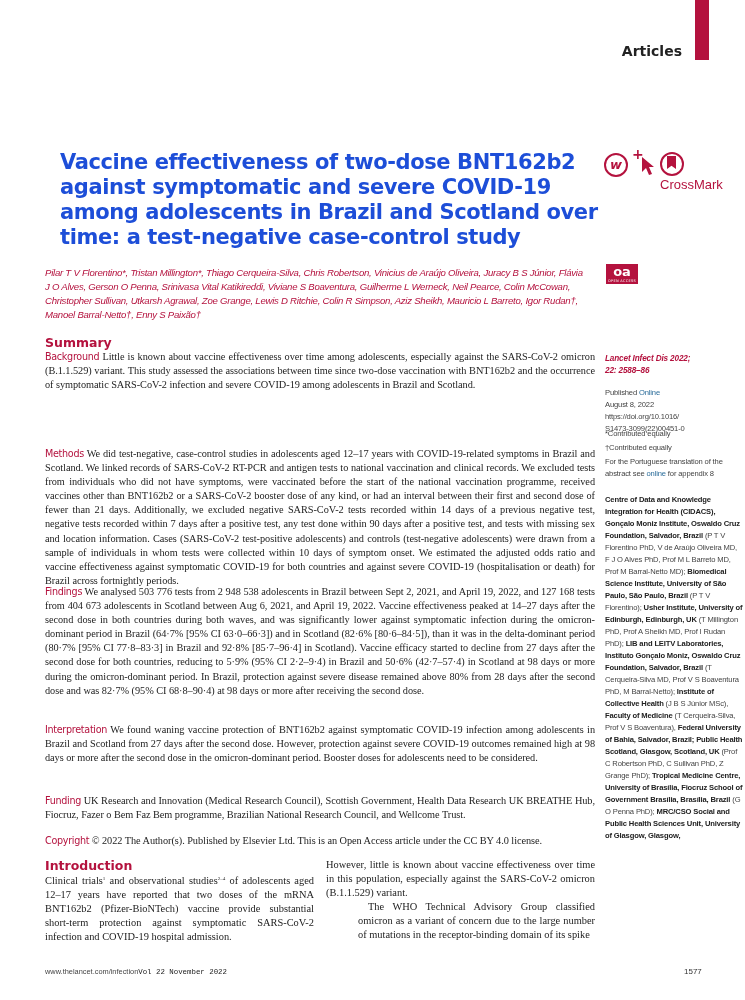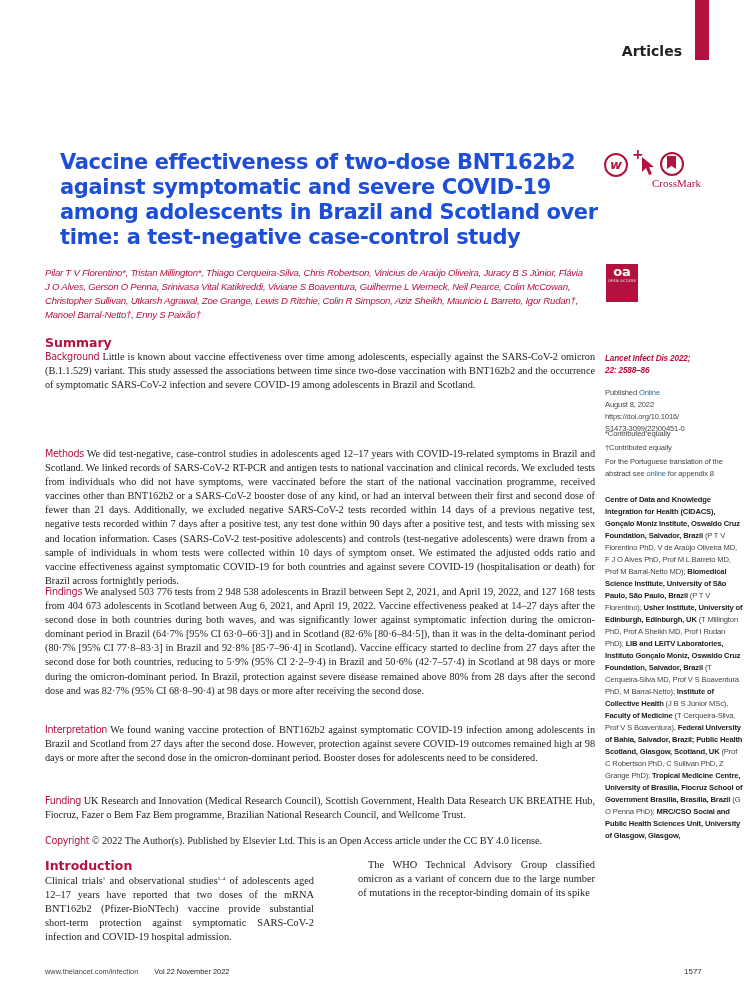--- a/index.html
+++ b/index.html
@@ -10,23 +10,23 @@
   .section-label { position: absolute; right: 63px; top: 43px; font-family: "DejaVu Sans", sans-serif; font-weight: bold; font-size: 14px; color: #222; }
 
   .title { position: absolute; left: 60px; top: 150px; width: 540px; font-family: "DejaVu Sans", sans-serif; font-size: 21px; line-height: 25px; color: #1d4ed8; letter-spacing: -0.4px; }
 
   .icons-wrap { position: absolute; left: 604px; top: 150px; width: 90px; height: 40px; }
   .icon-w { position: absolute; left: 0; top: 3px; width: 24px; height: 24px; border: 2.5px solid #b4123e; border-radius: 50%; color: #b4123e; font-family: "DejaVu Sans", sans-serif; font-weight: bold; font-size: 13px; line-height: 19px; text-align: center; font-style: italic; }
   .icon-plus { position: absolute; left: 28px; top: -4px; color: #b4123e; font-weight: bold; font-size: 14px; font-family: "DejaVu Sans", sans-serif; }
   .icon-cursor { position: absolute; left: 37px; top: 6px; width: 14px; height: 20px; }
   .icon-crossmark { position: absolute; left: 56px; top: 2px; width: 24px; height: 24px; border: 2.5px solid #b4123e; border-radius: 50%; }
   .icon-crossmark::after { content: ""; position: absolute; left: 5px; top: 2px; width: 9px; height: 13px; background: #b4123e; clip-path: polygon(0 0, 100% 0, 100% 100%, 50% 75%, 0 100%); }
-  .crossmark-label { position: absolute; left: 48px; top: 27px; font-size: 11px; color: #b4123e; font-family: Liberation Serif, serif; }
+  .crossmark-label { position: absolute; left: 56px; top: 27px; font-size: 13px; color: #b4123e; font-family: Liberation Sans, sans-serif; }
 
-  .oa-badge { position: absolute; left: 606px; top: 264px; width: 32px; height: 38px; background: #b4123e; color: #fff; text-align: center; font-family: "DejaVu Sans", sans-serif; font-weight: bold; font-size: 13px; line-height: 15px; }
+  .oa-badge { position: absolute; left: 606px; top: 264px; width: 32px; height: 20px; background: #b4123e; color: #fff; text-align: center; font-family: "DejaVu Sans", sans-serif; font-weight: bold; font-size: 13px; line-height: 15px; }
   .oa-badge .oa-sub { display: block; font-size: 3.5px; line-height: 5px; font-weight: normal; letter-spacing: 0.3px; }
 
   .authors { position: absolute; left: 45px; top: 266px; width: 540px; font-family: "Liberation Sans", sans-serif; font-style: italic; font-size: 9.6px; line-height: 14px; color: #b4123e; letter-spacing: -0.25px; }
 
   .summary-heading { position: absolute; left: 45px; top: 335px; font-family: "DejaVu Sans", sans-serif; font-size: 12.5px; color: #b4123e; text-align: right; }
 
   .abstract { position: absolute; left: 45px; width: 550px; font-size: 10.3px; line-height: 14.1px; text-align: justify; color: #222; letter-spacing: -0.05px; }
   .abstract .lbl { font-family: "DejaVu Sans", sans-serif; color: #b4123e; font-size: 9.6px; letter-spacing: -0.3px; }
   .bg { top: 350px; }
   .methods { top: 447px; }
@@ -46,21 +46,21 @@
   .side .link { color: #2a6c9a; }
   .side .bold { font-weight: bold; color: #222; }
   .side-cite { top: 353px; font-style: italic; font-weight: bold; color: #b4123e; font-size: 8.2px; }
   .side-pub { top: 379px; margin-top: 8px; }
   .side-eq1 { top: 428px; }
   .side-eq2 { top: 442px; }
   .side-trans { top: 456px; }
   .side-affil { top: 494px; }
 
   .footer-left { position: absolute; left: 45px; top: 967px; font-family: "Liberation Sans", sans-serif; font-size: 7.4px; color: #444; }
-  .footer-left .vol { color: #222; margin-left: 16px; }
+  .footer-left .vol { color: #222; margin-left: 0; font-family: Liberation Mono, monospace; }
   .footer-page { position: absolute; left: 684px; top: 967px; font-family: "Liberation Sans", sans-serif; font-size: 8px; color: #333; }
 </style>
 </head>
 <body>
 
 <div class="header-bar"></div>
 <div class="section-label">Articles</div>
 
 <h1 class="title">Vaccine effectiveness of two-dose BNT162b2 against symptomatic and severe COVID-19 among adolescents in Brazil and Scotland over time: a test-negative case-control study</h1>
 
@@ -106,20 +106,21 @@
 <p class="abstract copyright">
   <span class="lbl">Copyright</span>
   <span>© 2022 The Author(s). Published by Elsevier Ltd. This is an Open Access article under the CC BY 4.0 license.</span>
 </p>
 
 <h2 class="intro-heading">Introduction</h2>
 <div class="col col1">
   <p><span>Clinical trials</span><sup>1</sup><span> and observational studies</span><sup>2–4</sup><span> of adolescents aged 12–17 years have reported that two doses of the mRNA BNT162b2 (Pfizer-BioNTech) vaccine provide substantial short-term protection against symptomatic SARS-CoV-2 infection and COVID-19 hospital admission.</span></p>
 </div>
 <div class="col col2">
+  <p>However, little is known about vaccine effectiveness over time in this population, especially against the SARS-CoV-2 omicron (B.1.1.529) variant.</p>
   <p class="indent">The WHO Technical Advisory Group classified omicron as a variant of concern due to the large number of mutations in the receptor-binding domain of its spike</p>
 </div>
 
 <div class="side side-cite">
   <div>Lancet Infect Dis 2022;</div>
   <div>22: 2588–86</div>
 </div>
 <div class="side side-pub">
   <div><span>Published </span><span class="link">Online</span></div>
   <div>August 8, 2022</div>

